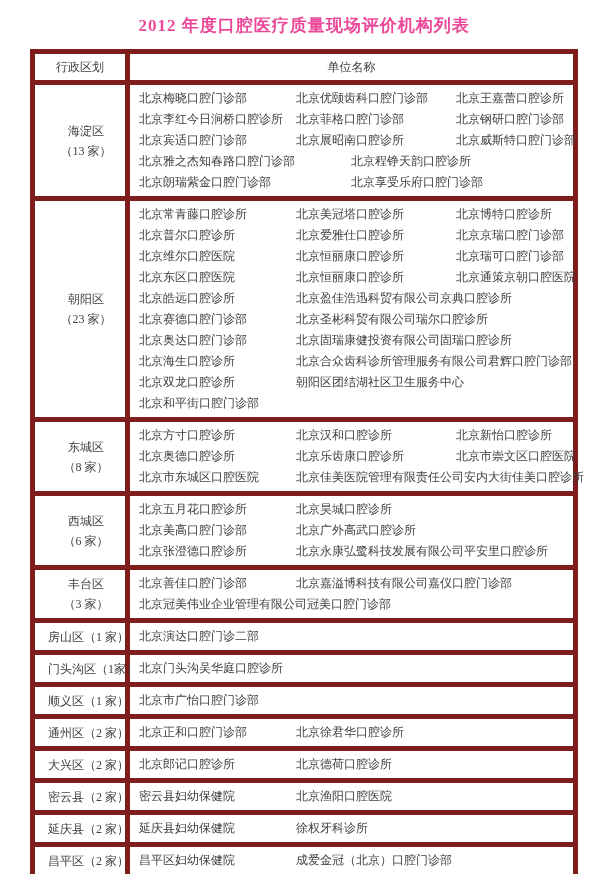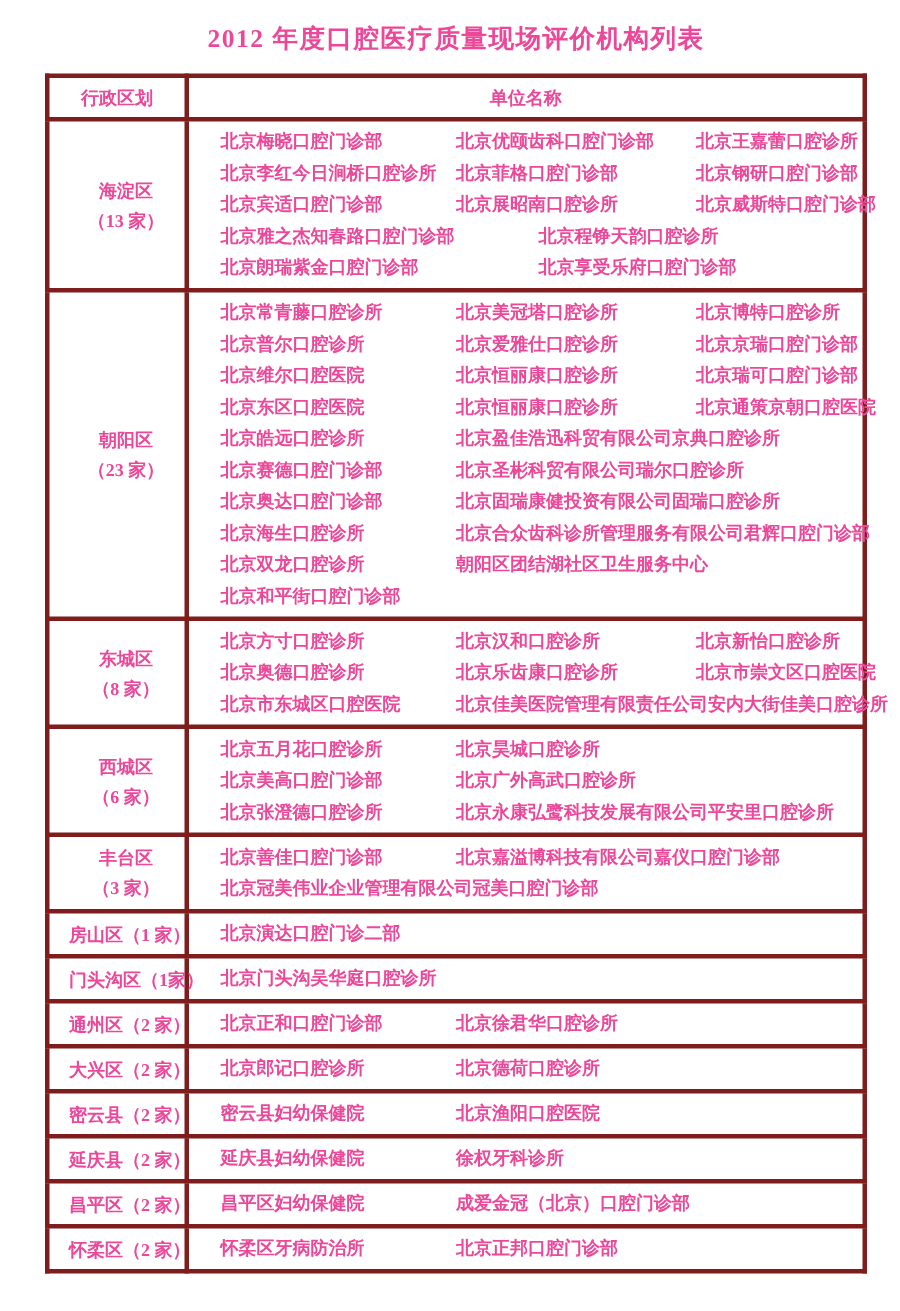--- a/index.html
+++ b/index.html
@@ -25,24 +25,24 @@
     letter-spacing: 1px;
     margin: 8px 0 12px 0;
   }
   table.inst-table {
     border-collapse: collapse;
     width: 548px;
     table-layout: fixed;
   }
   .inst-table th,
   .inst-table td {
-    border: 3px solid #7f1d1d;
+    border: 5px solid #7f1d1d;
     font-size: 12px;
-    font-weight: bold;
-    color: #ec4899;
+    font-weight: normal;
+    color: #404040;
   }
   .inst-table th {
     height: 22px;
     text-align: center;
     padding: 2px 0;
   }
   .inst-table th.c1,
   .inst-table td.c1 {
     width: 90px;
   }
@@ -56,21 +56,20 @@
     white-space: nowrap;
     margin-left: 12px;
   }
   .inst-table td.c2 {
     vertical-align: middle;
     padding: 3px 4px 3px 9px;
   }
   .unit-line {
     display: flex;
     line-height: 21px;
-    margin-left: 12px;
   }
   .unit-line .cell {
     white-space: nowrap;
     flex: none;
   }
   .unit-line .cell:nth-child(1) { width: 157px; }
   .unit-line .cell:nth-child(2) { width: 160px; }
   .unit-line .cell:nth-child(3) { flex: 1; }
   .unit-line .cell:last-child { flex: 1; }
   .unit-line.wide .cell:nth-child(1) { width: 212px; }
@@ -242,20 +241,30 @@
             <div class="district-line">门头沟区（1家）</div>
           </td>
           <td class="c2">
             <div class="unit-line">
               <span class="cell">北京门头沟吴华庭口腔诊所</span>
             </div>
           </td>
         </tr>
         <tr>
           <td class="c1">
+            <div class="district-line">顺义区（1 家）</div>
+          </td>
+          <td class="c2">
+            <div class="unit-line">
+              <span class="cell">北京市广怡口腔门诊部</span>
+            </div>
+          </td>
+        </tr>
+        <tr>
+          <td class="c1">
             <div class="district-line">通州区（2 家）</div>
           </td>
           <td class="c2">
             <div class="unit-line">
               <span class="cell">北京正和口腔门诊部</span>
               <span class="cell">北京徐君华口腔诊所</span>
             </div>
           </td>
         </tr>
         <tr>

